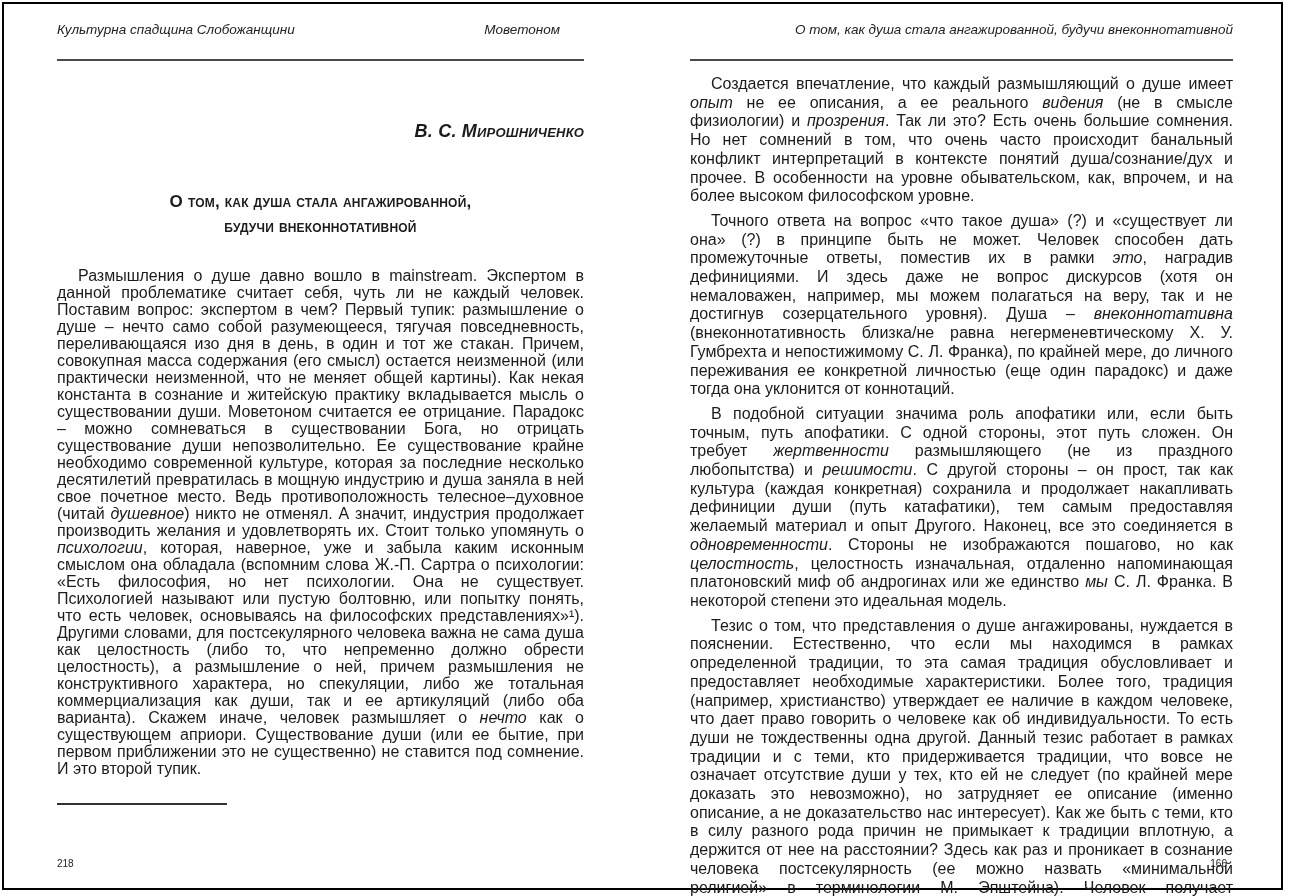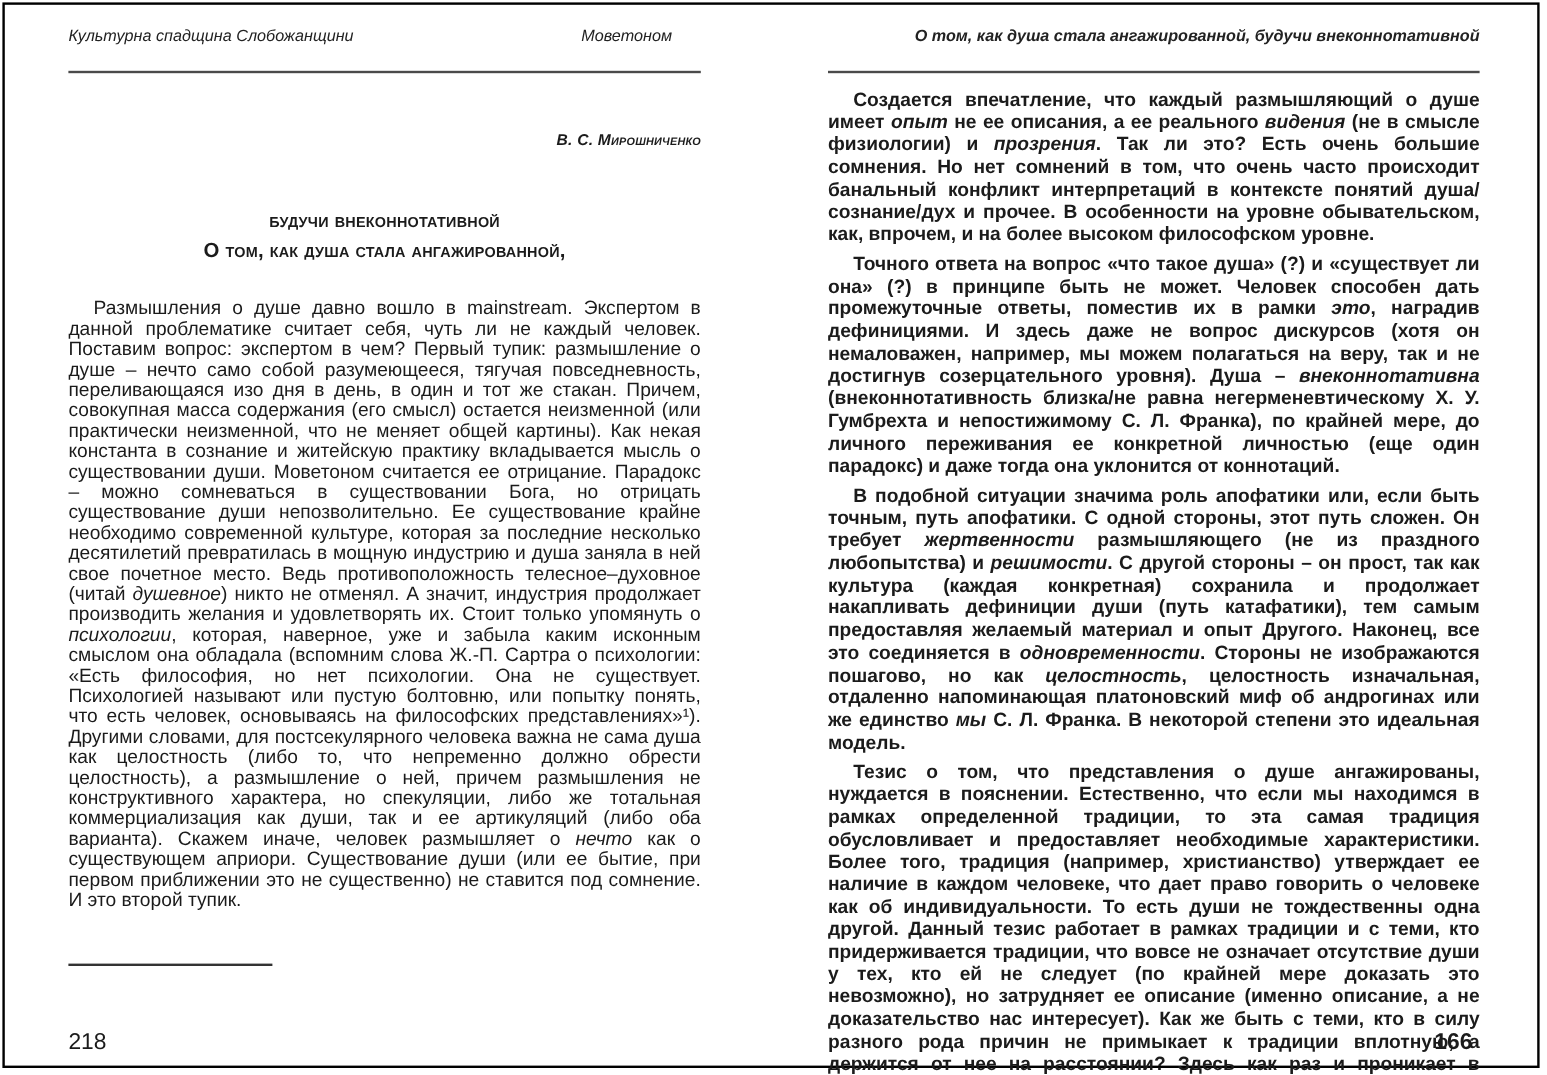--- a/index.html
+++ b/index.html
@@ -19,44 +19,44 @@
     border: 2px solid #000000;
     box-sizing: border-box;
     background: #ffffff;
   }
   .page {
     position: absolute;
     top: 22px;
     height: 862px;
   }
   .page-left  { left: 57px;  width: 527px; }
-  .page-right { left: 690px; width: 543px; font-weight: bold; }
+  .page-right { left: 690px; width: 543px; }
 
   .running-header {
     display: flex;
     justify-content: space-between;
     align-items: flex-end;
     font-style: italic;
     font-size: 13.5px;
     line-height: 15px;
     padding-bottom: 22px;
     border-bottom: 2px solid #4a4a4a;
     color: #222222;
   }
   .running-header .rh-right { margin-right: 24px; }
   .page-right .running-header { justify-content: flex-end; }
   .page-right .running-header .rh-right { margin-right: 0; }
 
   .author {
-    margin-top: 48px;
+    margin-top: 60px;
     text-align: right;
     font-weight: bold;
     font-style: italic;
     font-variant: small-caps;
-    font-size: 13px;
+    font-size: 18px;
     letter-spacing: 0.2px;
   }
   .article-title {
     margin-top: 47px;
     text-align: center;
     font-weight: bold;
     font-variant: small-caps;
     font-size: 17px;
     line-height: 25px;
     letter-spacing: 0.2px;
@@ -93,39 +93,39 @@
     padding-left: 20px;
     text-indent: -20px;
   }
   .footnote-text sup {
     font-size: 9px;
     margin-right: 8px;
   }
   .page-number {
     position: absolute;
     top: 836px;
-    font-size: 19px;
+    font-size: 10px;
   }
   .page-number.pn-left  { left: 0; }
   .page-number.pn-right { right: 6px; }
 </style>
 </head>
 <body>
 
 <div class="scan-frame"></div>
 
 <div class="page page-left">
   <div class="running-header">
     <span class="rh-left">Культурна спадщина Слобожанщини</span>
     <span class="rh-right">Моветоном</span>
   </div>
   <div class="author">В. С. Мирошниченко</div>
   <div class="article-title">
+    <div>О том, как душа стала ангажированной,</div>
     <div>будучи внеконнотативной</div>
-    <div>О том, как душа стала ангажированной,</div>
   </div>
   <div class="article-body">
       <p><span>Размышления о душе давно вошло в mainstream. Экспертом в данной проблематике считает себя, чуть ли не каждый человек. Поставим вопрос: экспертом в чем? Первый тупик: размышление о душе – нечто само собой разумеющееся, тягучая повседневность, переливающаяся изо дня в день, в один и тот же стакан. Причем, совокупная масса содержания (его смысл) остается неизменной (или практически неизменной, что не меняет общей картины). Как некая константа в сознание и житейскую практику вкладывается мысль о существовании души. Моветоном считается ее отрицание. Парадокс – можно сомневаться в существовании Бога, но отрицать существование души непозволительно. Ее существование крайне необходимо современной культуре, которая за последние несколько десятилетий превратилась в мощную индустрию и душа заняла в ней свое почетное место. Ведь противоположность телесное–духовное (читай </span><i>душевное</i><span>) никто не отменял. А значит, индустрия продолжает производить желания и удовлетворять их. Стоит только упомянуть о </span><i>психологии</i><span>, которая, наверное, уже и забыла каким исконным смыслом она обладала (вспомним слова Ж.-П. Сартра о психологии: «Есть философия, но нет психологии. Она не существует. Психологией называют или пустую болтовню, или попытку понять, что есть человек, основываясь на философских представлениях»¹). Другими словами, для постсекулярного человека важна не сама душа как целостность (либо то, что непременно должно обрести целостность), а размышление о ней, причем размышления не конструктивного характера, но спекуляции, либо же тотальная коммерциализация как души, так и ее артикуляций (либо оба варианта). Скажем иначе, человек размышляет о </span><i>нечто</i><span> как о существующем априори. Существование души (или ее бытие, при первом приближении это не существенно) не ставится под сомнение. И это второй тупик.</span></p>
     </div>
   <div class="footnote">
     <div class="footnote-rule"></div>
   </div>
   <div class="page-number pn-left">218</div>
 </div>
 

